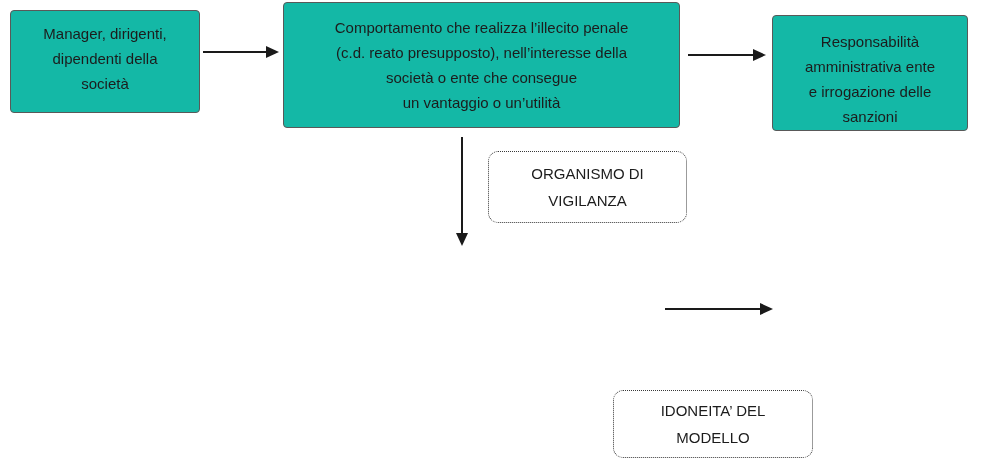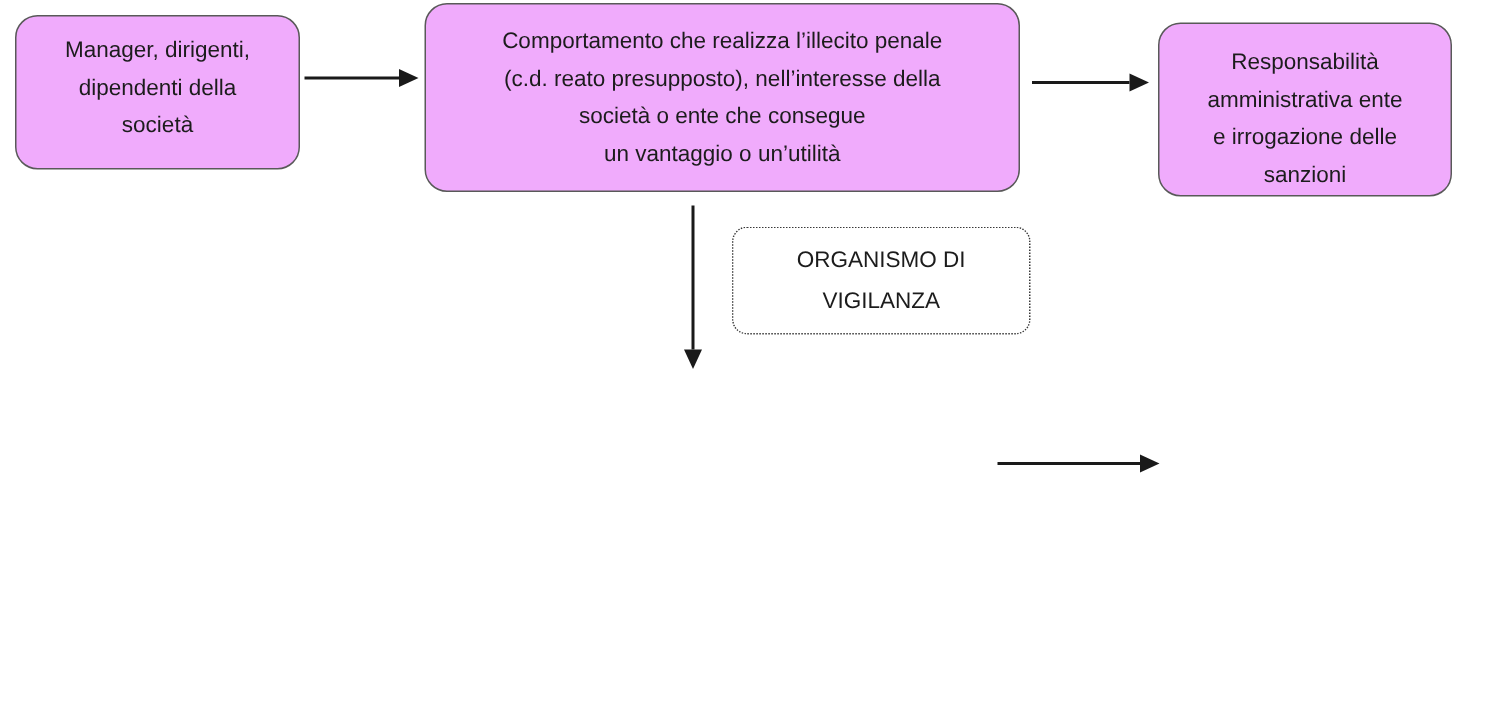--- a/index.html
+++ b/index.html
@@ -9,23 +9,23 @@
   }
   .canvas {
     position: relative;
     width: 993px;
     height: 467px;
     background: #ffffff;
     overflow: hidden;
   }
   .box {
     position: absolute;
-    background: #f0abfc;
+    background: #14b8a6;
     border: 1.5px solid #595959;
-    border-radius: 15px;
+    border-radius: 4px;
     display: flex;
     justify-content: center;
     align-items: flex-start;
   }
   .box-text {
     text-align: center;
     white-space: pre-line;
     font-size: 15px;
     line-height: 25px;
     color: #1c1c1c;
@@ -127,14 +127,18 @@
 VIGILANZA</div>
   </div>
 
 
   <div class="arrow-h" id="arrow-3">
     <div class="shaft"></div>
     <div class="head"></div>
   </div>
 
 
+  <div class="dotted-box" id="box-suitability">
+    <div class="box-text">IDONEITA’ DEL
+MODELLO</div>
+  </div>
 
 </div>
 
 </body></html>

